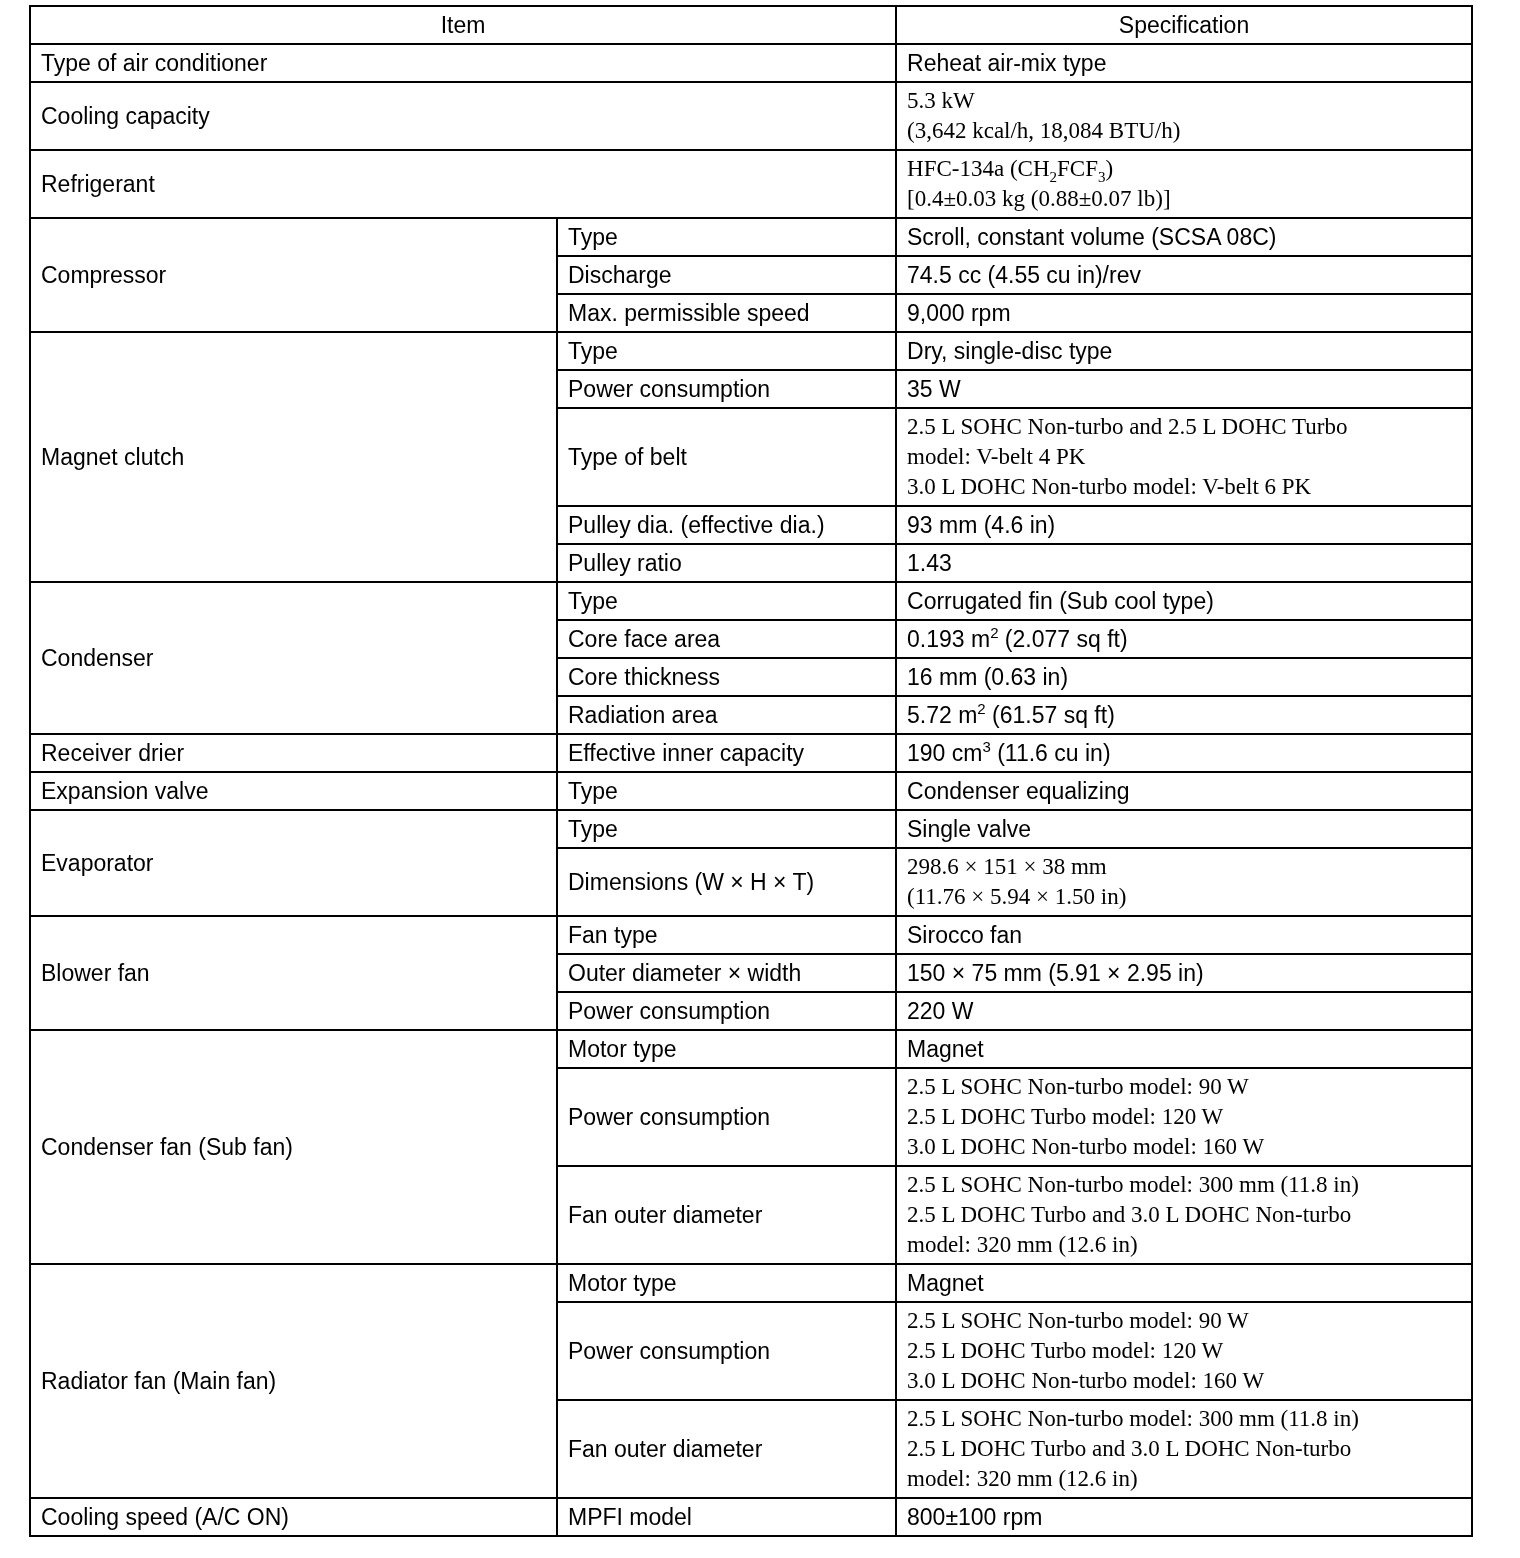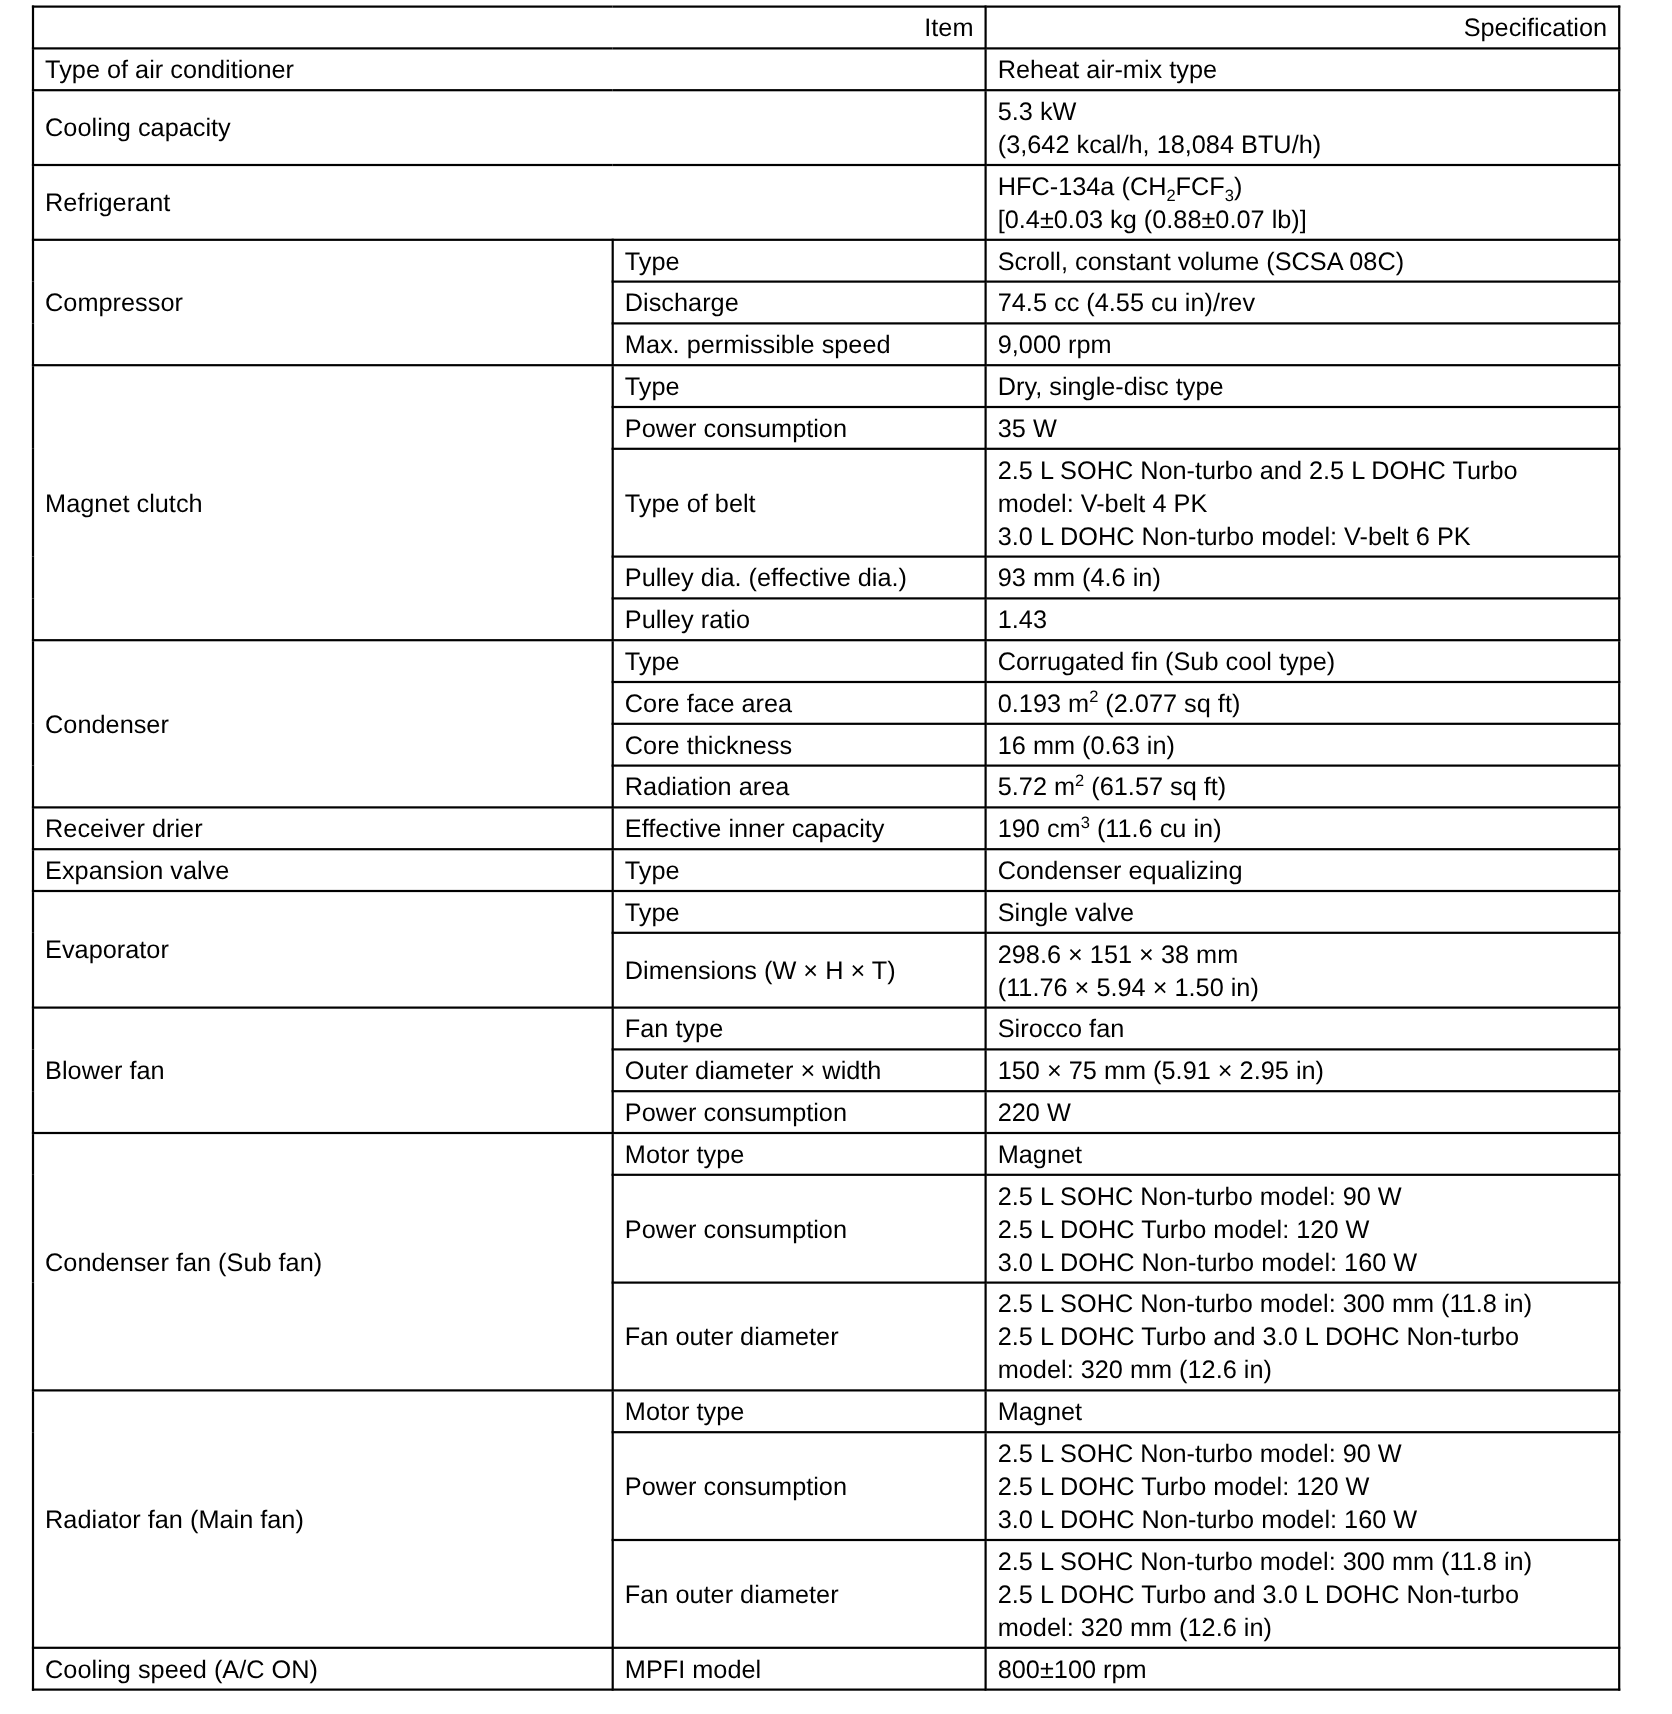--- a/index.html
+++ b/index.html
@@ -11,27 +11,27 @@
     table-layout: fixed;
     font-size: 23px;
     line-height: 30px;
   }
   table.spec td, table.spec th {
     border: 2px solid #000;
     padding: 3px 10px;
     vertical-align: middle;
     font-weight: normal;
   }
-  table.spec th { text-align: right; height: 30px; }
+  table.spec th { text-align: center; height: 30px; }
   td.c { text-align: left; }
   td.l { text-align: left; }
   col.c1 { width: 527px; }
   col.c2 { width: 339px; }
   col.c3 { width: 576px; }
-  .multi span { display: block; }
+  .multi span { display: block; font-family: Liberation Serif, serif; }
   sub, sup { font-size: 15px; line-height: 0; }
 </style>
 </head>
 <body>
 
 <table class="spec">
   <colgroup>
       <col class="c1">
       <col class="c2">
       <col class="c3">

